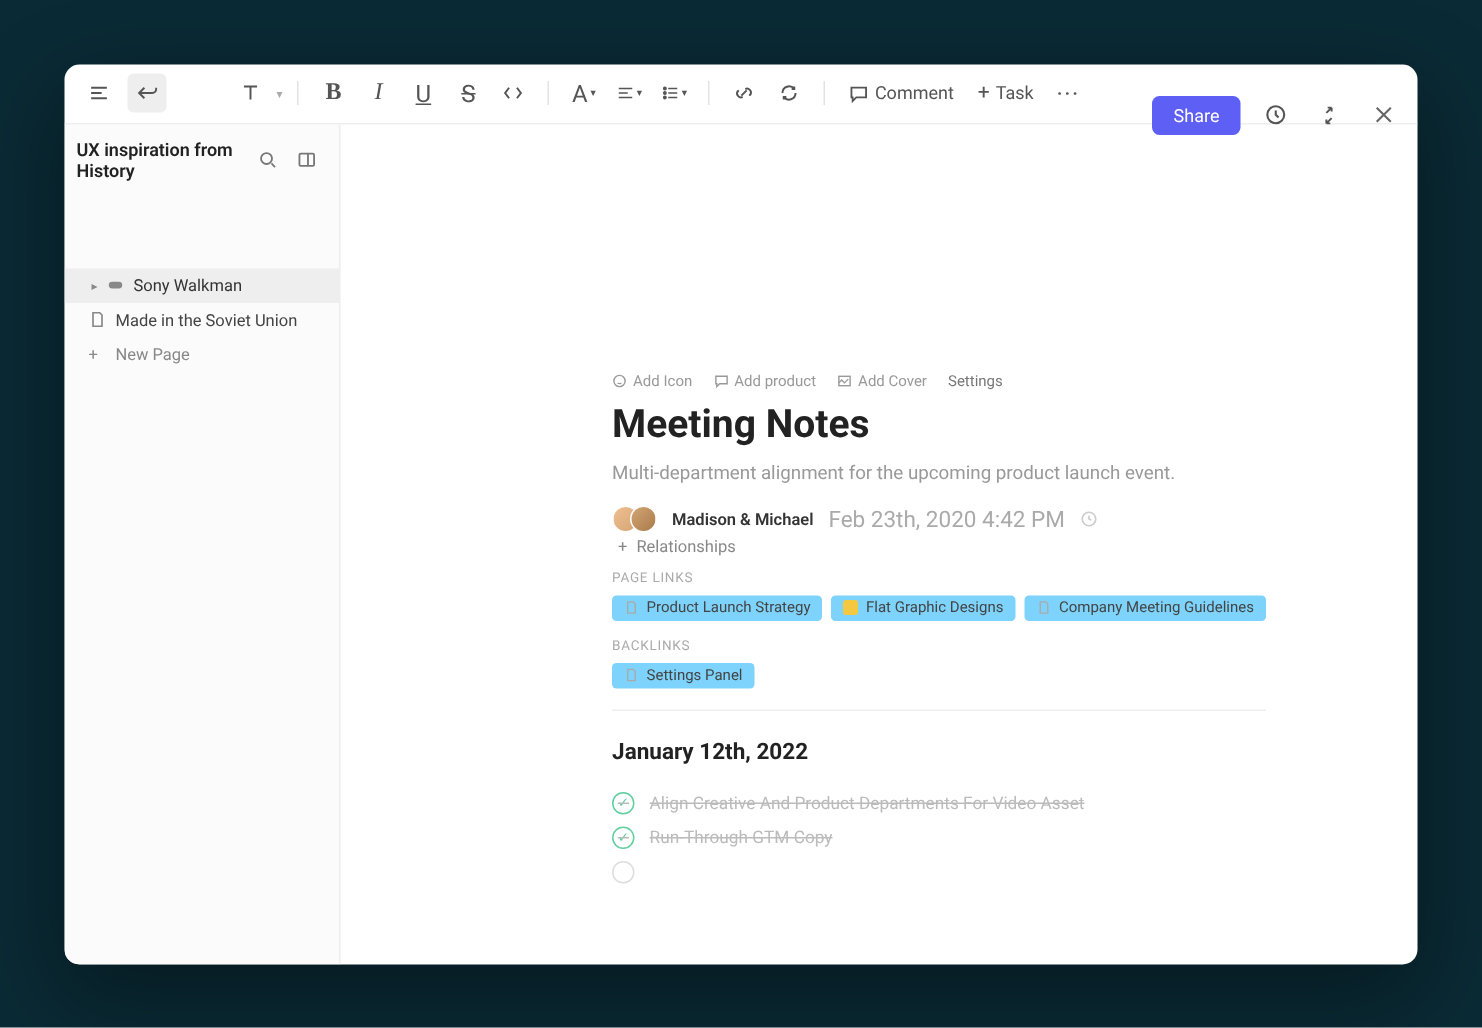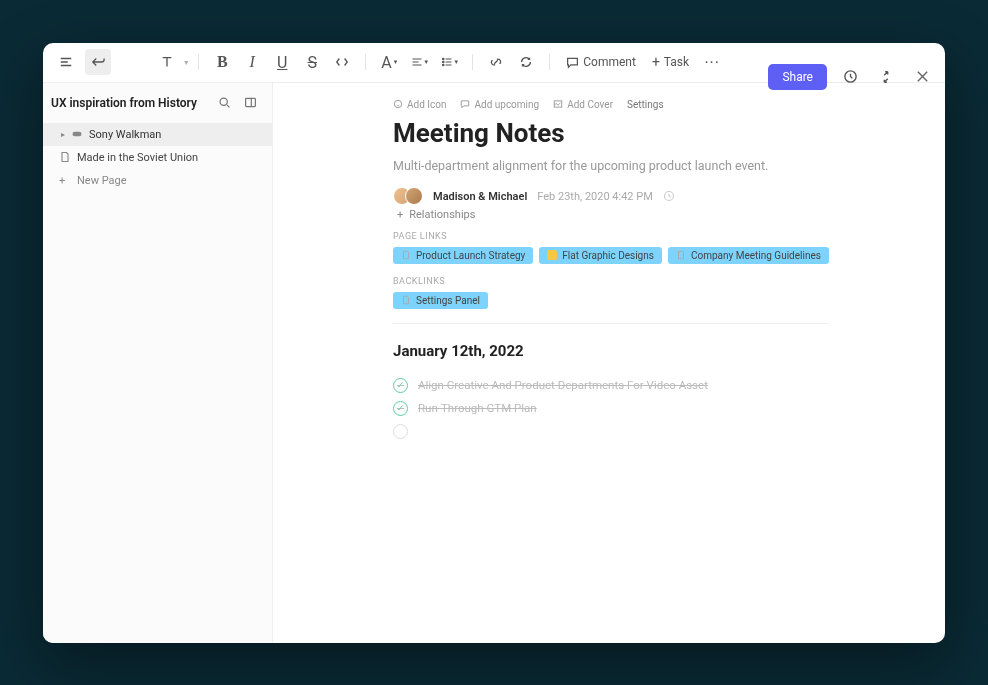--- a/index.html
+++ b/index.html
@@ -47,44 +47,45 @@
 }
 .share-btn {
   background: #5d5ff5; color: #fff; font-size: 12px;
   padding: 6px 14px; border-radius: 5px; cursor: pointer;
 }
 svg { stroke: currentColor; stroke-width: 1.5; fill: none; }
 .close-x { color: #666; cursor: pointer; }
 
 .body-row { flex: 1; display: flex; overflow: hidden; }
 .sidebar {
-  width: 230px; border-right: 1px solid #eee;
+  width: 184px; border-right: 1px solid #eee;
   display: flex; flex-direction: column;
   background: #fbfbfb;
+  gap: 48px;
 }
 .sb-header {
   display: flex; align-items: center;
   padding: 10px 12px 10px 8px;
   gap: 6px;
 }
 .sb-title { font-size: 12px; font-weight: 600; color: #222; flex: 1; }
 .sb-header .icon-btn { width: 20px; height: 20px; color: #777; }
 .sb-list { flex: 1; }
 .sb-item {
   display: flex; align-items: center; gap: 6px;
   padding: 5px 8px 5px 18px; font-size: 11px; color: #333;
   cursor: pointer;
 }
 .sb-item.selected { background: #eee; }
 .sb-item.child { padding-left: 16px; color: #444; }
 .sb-item.new { color: #888; }
 .caret { font-size: 8px; color: #888; }
 .sb-icon { width: 12px; height: 12px; color: #888; }
 
-.main { flex: 1; overflow: auto; display: flex; flex-direction: row; }
+.main { flex: 1; overflow: auto; display: flex; flex-direction: column; align-items: center; }
 .cover {
   height: 150px; position: relative; overflow: hidden;
   background: #d8c2a0;
 }
 .fruit { position: absolute; border-radius: 50%; }
 .kiwi { box-shadow: 14px 14px 0 rgba(0,0,0,0.25); }
 .kiwi-body { width: 100%; height: 100%; border-radius: 50%; background: #9fb443; border: 4px solid #887a55; display:flex; align-items:center; justify-content:center; }
 .kiwi-center { width: 30%; height: 30%; background: #e8eaca; border-radius: 50%; box-shadow: 0 0 0 8px rgba(64,70,20,0.25); }
 .lemon { box-shadow: 12px 12px 0 rgba(0,0,0,0.22); }
 .lemon-body { width: 100%; height: 100%; border-radius: 50%; background: radial-gradient(circle, #f4e06a 0%, #e9cf3f 70%); border: 3px solid #dfc235; position: relative; overflow: hidden; }
@@ -101,21 +102,21 @@
   margin-bottom: 8px;
 }
 .action-link { display: flex; gap: 4px; align-items: center; cursor: pointer; }
 .doc-title { font-size: 26px; font-weight: 700; color: #222; margin-bottom: 10px; }
 .doc-subtitle { font-size: 12.5px; color: #999; margin-bottom: 14px; }
 .authors-row { display: flex; align-items: center; gap: 10px; margin-bottom: 2px; }
 .avatars { display: flex; }
 .avatar { width: 18px; height: 18px; border-radius: 50%; background: linear-gradient(135deg,#d4a574,#a87b4a); border: 1.5px solid #fff; margin-left: -6px; }
 .avatar:first-child { margin-left: 0; background: linear-gradient(135deg,#f0c090,#d4a574); }
 .authors-name { font-size: 11px; font-weight: 600; color: #333; }
-.doc-date { font-size: 11px; color: #aaa; }
+.doc-date { font-size: 15px; color: #aaa; }
 .doc-clock { color: #ccc; }
 .rel-row { font-size: 11px; color: #888; display:flex; gap:6px; align-items:center; margin-bottom:10px; padding-left:4px; }
 .section-label { font-size: 9px; color: #aaa; letter-spacing: 0.5px; margin-bottom: 6px; }
 .chips { display: flex; gap: 6px; margin-bottom: 12px; flex-wrap: wrap; }
 .chip {
   display: flex; align-items: center; gap: 5px;
   background: #7dd3fc; border-radius: 3px;
   padding: 3px 8px; font-size: 10px; color: #444;
 }
 .chip-dot { width: 10px; height: 10px; border-radius: 2px; background: #f5c842; }
@@ -316,21 +317,21 @@
             <svg width="10" height="10" viewBox="0 0 16 16">
                 <circle cx="8" cy="8" r="6"></circle>
                 <path d="M5 7h0M11 7h0M6 10c1 1 3 1 4 0"></path>
               </svg>
             <span>Add Icon</span>
           </span>
           <span class="action-link">
             <svg width="10" height="10" viewBox="0 0 16 16">
                 <path d="M2 3h12v8H6l-3 3V11H2z"></path>
               </svg>
-            <span>Add upcoming</span>
+            <span>Add product</span>
           </span>
           <span class="action-link">
             <svg width="10" height="10" viewBox="0 0 16 16">
                 <rect x="2" y="3" width="12" height="10"></rect>
                 <path d="M2 10l3-3 3 3 4-4"></path>
               </svg>
             <span>Add Cover</span>
           </span>
           <span class="action-link" style="color:#777;">
             <span>Settings</span>
@@ -393,21 +394,21 @@
         <hr class="hr">
 
         <div class="date-heading">January 12th, 2022</div>
 
         <div class="task-row done">
           <span class="check">✓</span>
           <span>Align Creative And Product Departments For Video Asset</span>
         </div>
         <div class="task-row done">
           <span class="check partial">✓</span>
-          <span>Run-Through GTM Plan</span>
+          <span>Run-Through GTM Copy</span>
         </div>
         <div class="task-row">
           <span class="check empty"></span>
         </div>
       </div>
     </div>
   </div>
 </div>
 
 </body></html>

